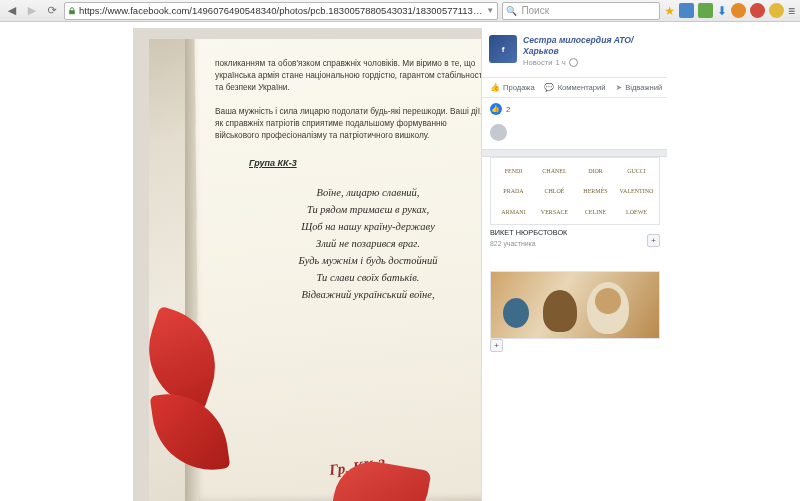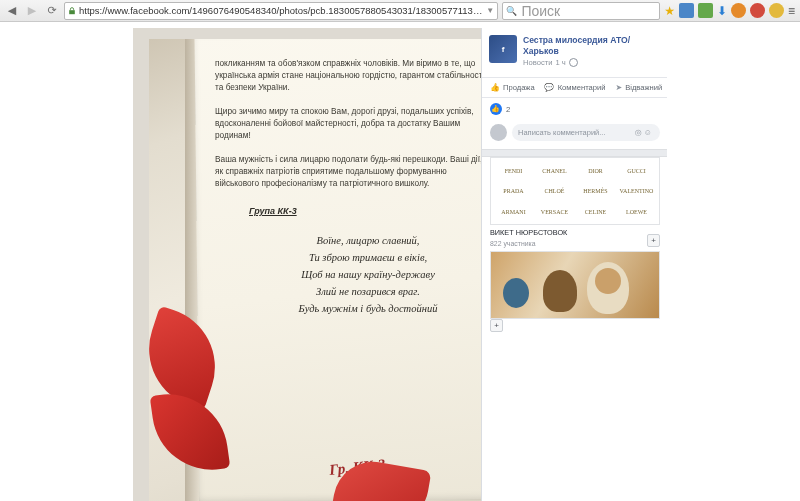--- a/index.html
+++ b/index.html
@@ -29,21 +29,21 @@
   .urltext{
     font-size:9.5px;color:#333;white-space:nowrap;overflow:hidden;text-overflow:ellipsis;
     flex:1 1 auto;
   }
   .urlbar .caret{color:#888;font-size:8px;}
   .searchbar{
     width:150px;height:16px;background:#fff;border:1px solid #b8b8b8;border-radius:2px;
     display:flex;align-items:center;padding:0 3px;gap:4px;flex:0 0 auto;
   }
   .searchbar .mag{color:#888;font-size:9px;}
-  .searchbar .ph{color:#9a9a9a;font-size:14px;}
+  .searchbar .ph{color:#9a9a9a;font-size:10px;}
   .star{color:#e8b10a;font-size:12px;}
   .icon-sq{width:15px;height:15px;border-radius:2px;flex:0 0 auto;}
   .ic-blue{background:#4a86c8;}
   .ic-grn{background:#64a84a;}
   .ic-dl{color:#2b7fd4;font-size:12px;}
   .ic-org{background:#e58a2a;border-radius:50%;}
   .ic-red{background:#d24b3e;border-radius:50%;}
   .ic-ylw{background:#e3b93c;border-radius:50%;}
   .menu{color:#555;font-size:12px;letter-spacing:1px;}
 
@@ -106,21 +106,21 @@
     position:absolute;left:348px;top:0;width:186px;height:473px;
     background:#ffffff;border-left:1px solid #d9dce1;overflow:hidden;
   }
   .post-head{display:flex;padding:7px 7px 4px 7px;gap:6px;align-items:flex-start;}
   .avatar{
     width:28px;height:28px;border-radius:3px;flex:0 0 auto;
     background:linear-gradient(135deg,#2d4d86,#4a6fb0);
     display:flex;align-items:center;justify-content:center;
     color:#fff;font-size:8px;font-weight:bold;
   }
-  .pname{color:#3b5998;font-size:8.6px;font-weight:bold;line-height:1.25;}
+  .pname{color:#3b5998;font-size:8.6px;font-weight:bold;line-height:1.25;font-style:italic;}
   .pmeta{color:#8d949e;font-size:7.6px;margin-top:2px;display:flex;align-items:center;gap:3px;}
   .globe{width:7px;height:7px;border-radius:50%;border:1px solid #8d949e;display:inline-block;}
   .actionbar{
     display:flex;align-items:center;gap:10px;padding:5px 8px;
     border-top:1px solid #e4e6eb;border-bottom:1px solid #e4e6eb;
     color:#606770;font-size:7.6px;margin-top:6px;
   }
   .actionbar span.a{display:flex;align-items:center;gap:3px;}
   .glyph{font-size:8px;color:#8d949e;}
   .likerow{display:flex;align-items:center;gap:4px;padding:5px 8px;}
@@ -131,21 +131,21 @@
   .c-av{width:17px;height:17px;border-radius:50%;background:#c4c8cf;flex:0 0 auto;}
   .c-box{
     flex:1 1 auto;height:17px;background:#f0f2f5;border-radius:9px;
     display:flex;align-items:center;padding:0 6px;justify-content:space-between;
   }
   .c-ph{color:#8d949e;font-size:7.5px;}
   .c-ic{color:#9aa0a8;font-size:8px;letter-spacing:2px;}
   .sep{height:6px;background:#e9ebee;border-top:1px solid #dddfe2;border-bottom:1px solid #dddfe2;}
 
   .adtitle{color:#90949c;font-size:7.4px;padding:6px 8px 4px 8px;}
-  .adcard{padding:0 8px 4px 8px;}
+  .adcard{padding:0 8px 24px 8px;}
   .adimg{width:100%;height:68px;border:1px solid #e1e3e6;box-sizing:border-box;}
   .logos{
     width:100%;height:68px;background:#fff;box-sizing:border-box;
     display:grid;grid-template-columns:repeat(4,1fr);grid-template-rows:repeat(3,1fr);
     align-items:center;justify-items:center;padding:2px;
   }
   .logos i{font-style:normal;font-size:6px;color:#7a6a3a;font-family:"Liberation Serif",serif;}
   .adimg2{background:linear-gradient(120deg,#cfa46a 0%,#e8d6b6 40%,#b98a4d 100%);position:relative;}
   .adimg2 .blob{position:absolute;background:#6f4f2a;border-radius:50%;}
   .adimg3{background:linear-gradient(180deg,#2b2b2b 0%,#4a4a4a 55%,#1f1f1f 100%);position:relative;color:#fff;}
@@ -198,31 +198,32 @@
 
 <div class="page">
   <div class="content">
 
     <div class="doc">
       <div class="paper-edge"></div>
       <div class="paper"></div>
 
       <div class="doc-text">
         <p>покликанням та обов'язком справжніх чоловіків. Ми  віримо в те, що українська армія стане національною гордістю, гарантом стабільності та безпеки України.</p>
-        <p>Щиро зичимо миру та спокою Вам, дорогі друзі, подальших успіхів, вдосконаленні бойової майстерності, добра та достатку Вашим родинам!</p>
         <p>Ваша мужність і сила лицарю подолати будь-які перешкоди. Ваші дії, як справжніх патріотів сприятиме подальшому формуванню військового професіоналізму та патріотичного вишколу.</p>
 
         <div class="grp">Група КК-3</div>
 
         <div class="poem">
           <div>Воїне, лицарю славний,</div>
-          <div>Ти зброю тримаєш в віків,</div>
+          <div>Ти рядом тримаєш в руках,</div>
           <div>Щоб на нашу країну-державу</div>
           <div>Злий не позарився враг.</div>
           <div>Будь мужнім і будь достойний</div>
+          <div>Ти слави своїх батьків.</div>
+          <div>Відважний український воїне,</div>
         </div>
       </div>
 
       <div class="sign">Гр. КК-3</div>
 
       <div class="heart h1"></div>
       <div class="heart h2"></div>
       <div class="heart h3"></div>
     </div>
 
@@ -255,24 +256,20 @@
         </span>
       </div>
 
       <div class="likerow">
         <span class="like-b">👍</span>
         <span class="likecount">2</span>
       </div>
 
       <div class="commentrow">
         <div class="c-av"></div>
-        <div class="c-box">
-          <span class="c-ph">Написать комментарий...</span>
-          <span class="c-ic">◎☺</span>
-        </div>
       </div>
 
       <div class="sep"></div>
 
 
       <div class="adcard">
         <div class="adimg logos">
           <i>FENDI</i>
           <i>CHANEL</i>
           <i>DIOR</i>

